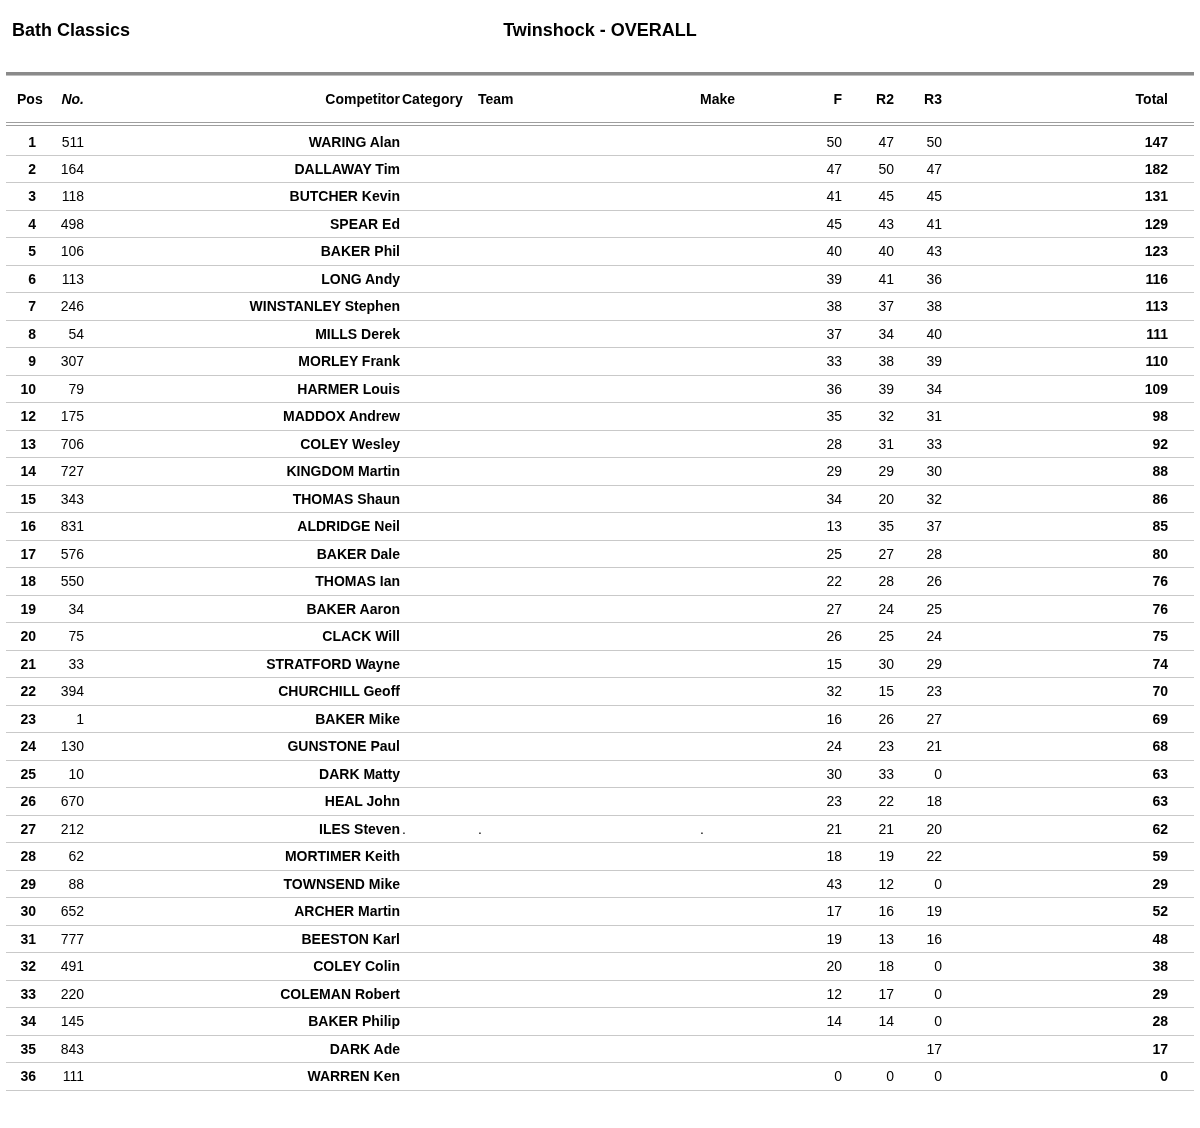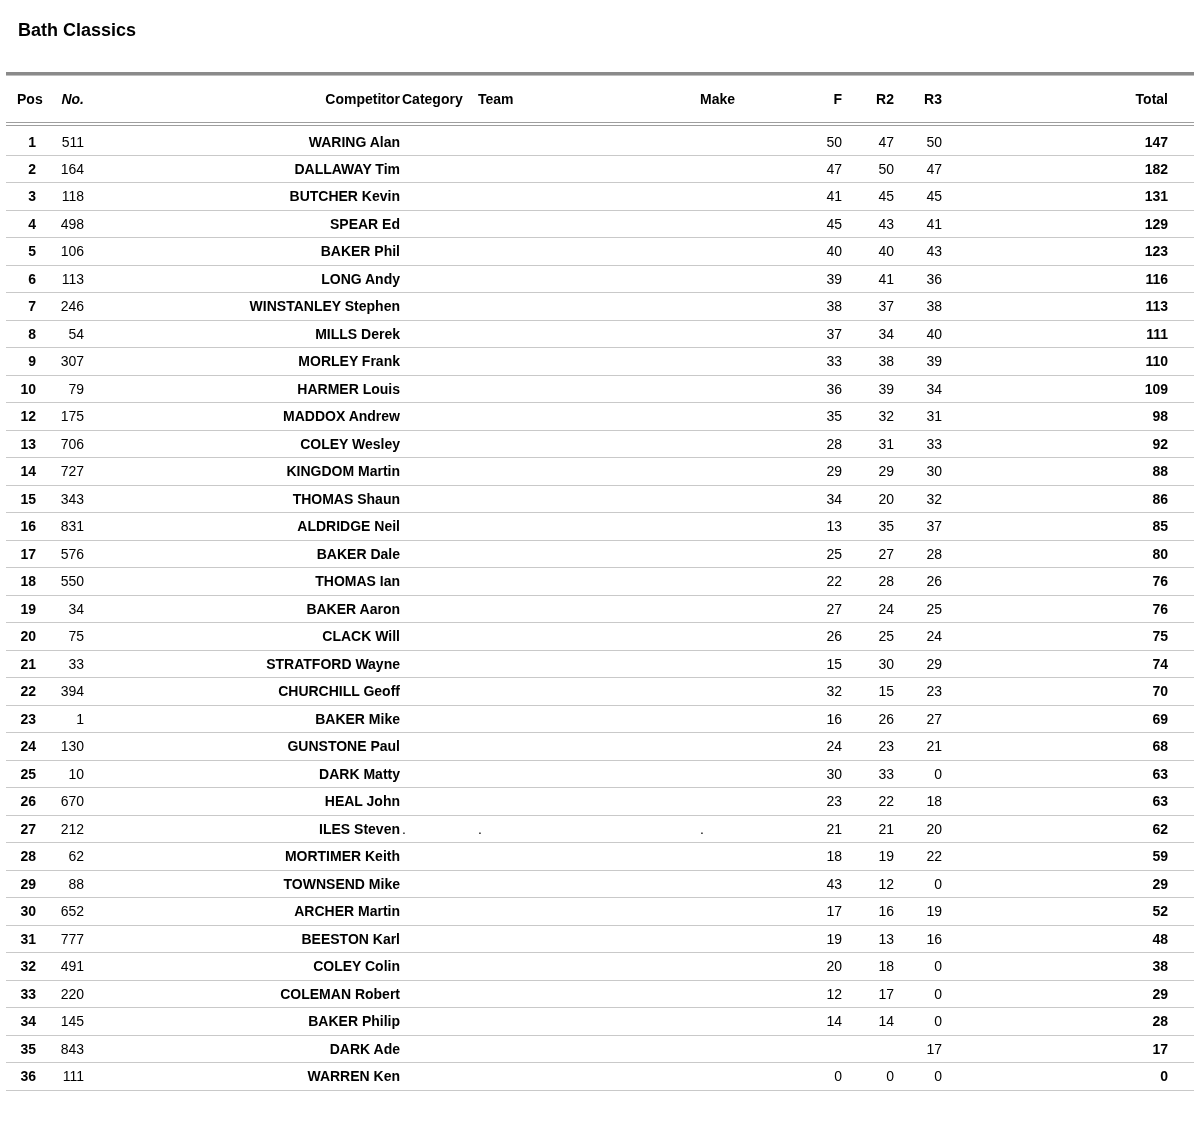--- a/index.html
+++ b/index.html
@@ -6,21 +6,21 @@
   html, body { background:#ffffff; }
   body {
     width:1200px; height:1128px;
     font-family:"Liberation Sans", sans-serif;
     color:#000;
     position:relative;
     overflow:hidden;
   }
   .titlebar { position:relative; height:72px; }
   .club {
-    position:absolute; left:18px; top:20px;
+    position:absolute; left:12px; top:20px;
     font-size:18px; font-weight:bold;
   }
   .doc-title {
     position:absolute; left:0; right:0; top:20px;
     text-align:center; font-size:18px; font-weight:bold;
   }
   .rule-top {
     margin:0 6px; height:2px;
     border-top:3px solid #8a8a8a;
     border-bottom:1px solid #bfbfbf;
@@ -50,20 +50,21 @@
   .c-category, .c-team, .c-make { text-align:left; padding-left:2px; }
   .c-f, .c-r2, .c-r3 { text-align:right; padding-right:2px; }
   .c-total  { text-align:right; padding-right:26px; }
   td.c-total{ font-weight:bold; }
 </style>
 </head>
 <body>
 
 <div class="titlebar">
   <div class="club">Bath Classics</div>
+  <div class="doc-title">Twinshock - OVERALL</div>
 </div>
 
 <div class="rule-top"></div>
 
 <table>
   <colgroup>
     <col style="width:30px">
     <col style="width:48px">
     <col style="width:316px">
     <col style="width:76px">

